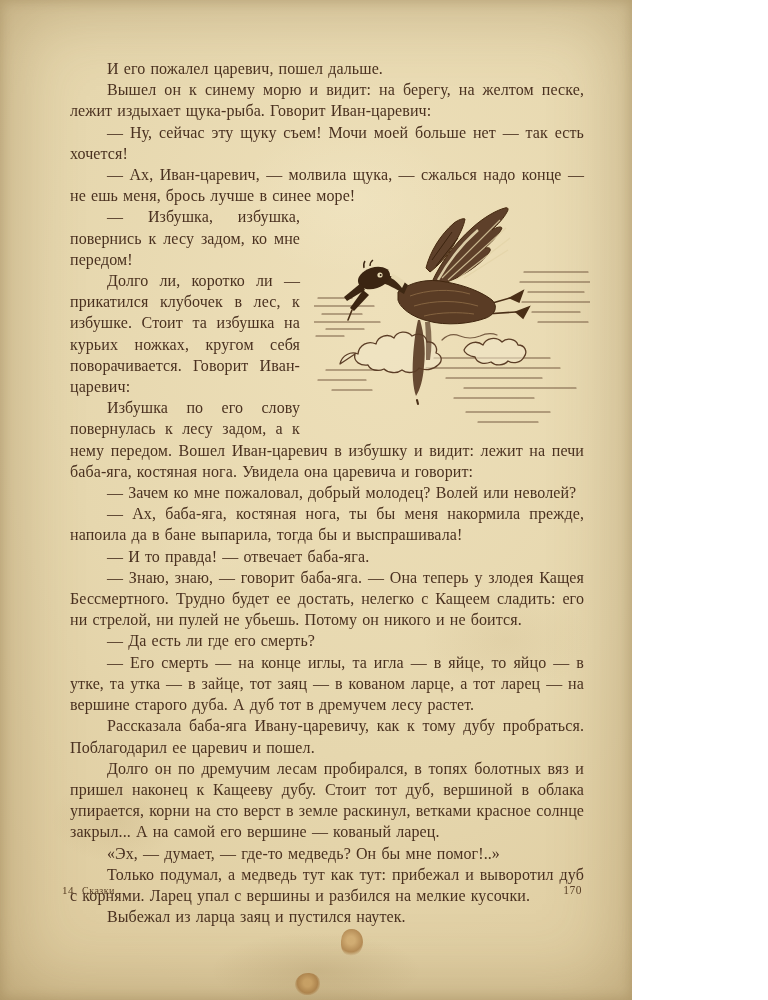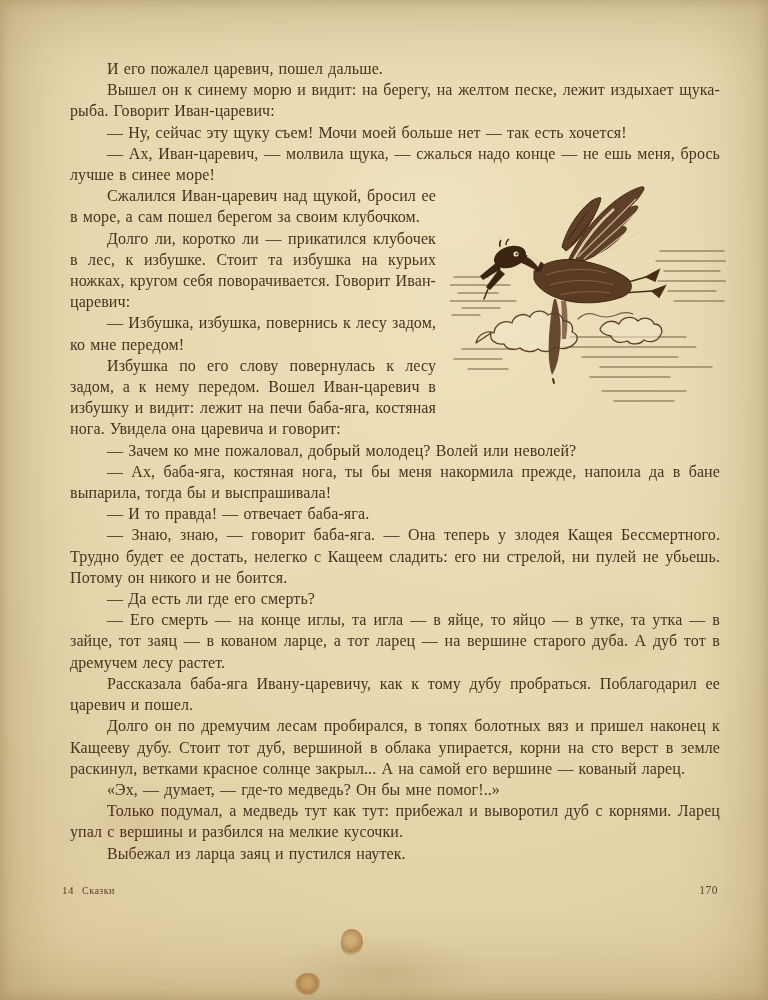--- a/index.html
+++ b/index.html
@@ -1,19 +1,19 @@
 <!DOCTYPE html>
 <html><head>
 <meta charset="utf-8">
 <style>
   html,body { margin:0; padding:0; }
   body { width:768px; height:1000px; font-family:"Liberation Serif","DejaVu Serif",serif; }
 
   .page {
-    position:relative; width:768px; height:1000px; overflow:hidden;
+    position:relative; width:632px; height:1000px; overflow:hidden;
     background: radial-gradient(130% 115% at 60% 30%, #eee0ba 0%, #e6d7ae 40%, #ddca9d 72%, #c9b382 100%);
     box-shadow: inset 0 0 70px 12px rgba(120,90,40,.30), inset 0 0 12px 2px rgba(110,80,35,.22);
     font-family: Liberation Serif, serif;
   }
   .page::before {
     content:""; position:absolute; inset:0; pointer-events:none;
     background-image:
       radial-gradient(90px 60px at 18% 82%, rgba(140,105,50,.10), transparent 70%),
       radial-gradient(120px 80px at 80% 64%, rgba(140,105,50,.07), transparent 70%),
       radial-gradient(160px 110px at 55% 20%, rgba(255,250,228,.16), transparent 70%),
@@ -110,23 +110,22 @@
           <circle cx="66" cy="77" r="2.6" fill="#e8dab2"></circle>
           <circle cx="66.6" cy="77" r="1" fill="#241407"></circle>
 
           <path d="M47,85 L30,99 l3,4 L51,92 z" fill="#3b2512"></path>
           <path d="M49,92 L36,110 l4,3 L55,97 z" fill="#3b2512"></path>
           <path d="M38,112 L34,122" stroke="#4a2f17" stroke-width="1.6" stroke-linecap="round" fill="none"></path>
         </g>
       </svg>
     </div>
 
-    <p>Сжалился Иван-царевич над щукой, бросил ее в море, а сам пошел берегом за своим клубочком.</p>
+    <p>— Избушка, избушка, повернись к лесу задом, ко мне передом!</p>
     <p>Долго ли, коротко ли — прикатился клубочек в лес, к избушке. Стоит та избушка на курьих ножках, кругом себя поворачивается. Говорит Иван-царевич:</p>
-    <p>— Избушка, избушка, повернись к лесу задом, ко мне передом!</p>
     <p>Избушка по его слову повернулась к лесу задом, а к нему передом. Вошел Иван-царевич в избушку и видит: лежит на печи баба-яга, костяная нога. Увидела она царевича и говорит:</p>
     <p>— Зачем ко мне пожаловал, добрый молодец? Волей или неволей?</p>
     <p>— Ах, баба-яга, костяная нога, ты бы меня накормила прежде, напоила да в бане выпарила, тогда бы и выспрашивала!</p>
     <p>— И то правда! — отвечает баба-яга.</p>
     <p>— Знаю, знаю, — говорит баба-яга. — Она теперь у злодея Кащея Бессмертного. Трудно будет ее достать, нелегко с Кащеем сладить: его ни стрелой, ни пулей не убьешь. Потому он никого и не боится.</p>
     <p>— Да есть ли где его смерть?</p>
     <p>— Его смерть — на конце иглы, та игла — в яйце, то яйцо — в утке, та утка — в зайце, тот заяц — в кованом ларце, а тот ларец — на вершине старого дуба. А дуб тот в дремучем лесу растет.</p>
     <p>Рассказала баба-яга Ивану-царевичу, как к тому дубу пробраться. Поблагодарил ее царевич и пошел.</p>
     <p>Долго он по дремучим лесам пробирался, в топях болотных вяз и пришел наконец к Кащееву дубу. Стоит тот дуб, вершиной в облака упирается, корни на сто верст в земле раскинул, ветками красное солнце закрыл... А на самой его вершине — кованый ларец.</p>
     <p>«Эх, — думает, — где-то медведь? Он бы мне помог!..»</p>

